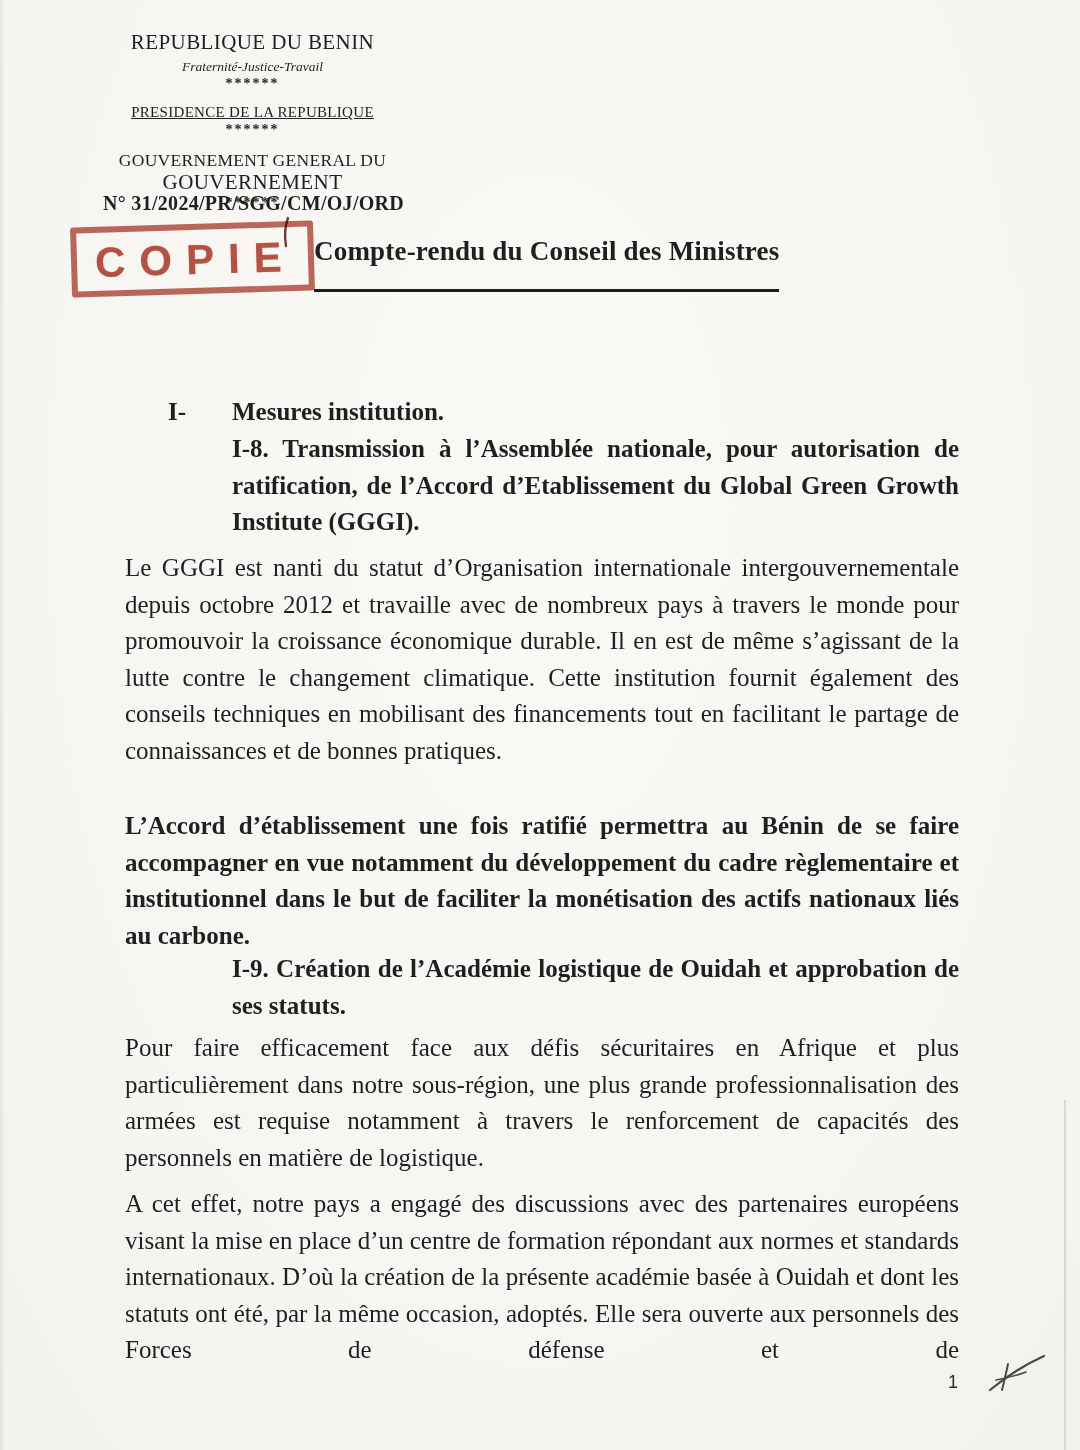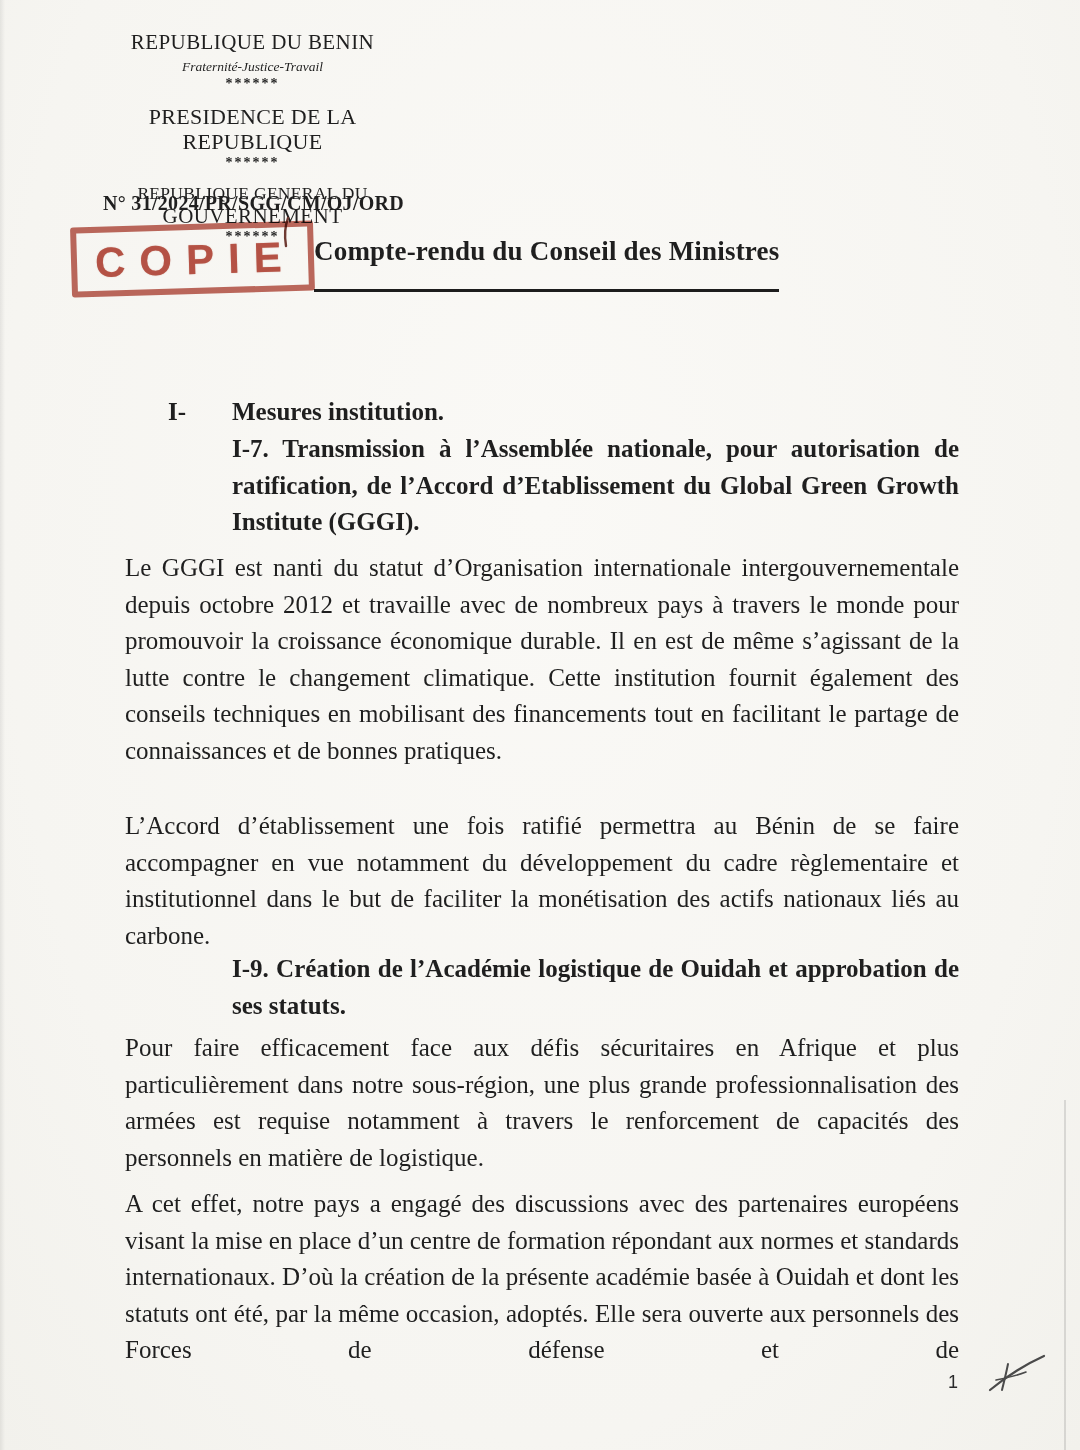--- a/index.html
+++ b/index.html
@@ -26,21 +26,21 @@
   }
 
   
   .letterhead {
     position:absolute; top:30px; left:95px; width:315px;
     text-align:center; line-height:1.15;
   }
   .lh-country { font-size:21px; letter-spacing:.4px; }
   .lh-motto   { font-size:13.5px; font-style:italic; margin-top:5px; }
   .lh-stars   { font-size:14px; font-weight:bold; letter-spacing:2px; margin-top:1px; }
-  .lh-presidency { font-size:22px; margin-top:12px; letter-spacing:.3px; }
+  .lh-presidency { font-size:15px; margin-top:12px; letter-spacing:.3px;text-decoration:underline; }
   .lh-secretariat { font-size:17.5px; margin-top:12px; letter-spacing:.3px; }
 
   .ref-number {
     position:absolute; top:192px; left:103px;
     font-size:20px; font-weight:bold; letter-spacing:.3px;
   }
 
   
   .stamp {
     position:absolute; top:224px; left:71px;
@@ -73,21 +73,21 @@
     text-align:justify;
   }
   .block p { margin:0; }
   .intro       { top:281px; }
   .intro .single { text-align:left; }
   .section-i   { top:394px; left:168px; width:790px; font-weight:bold; display:flex; text-align:left; }
   .section-i .numeral { width:64px; flex:0 0 64px; }
   .h-indent    { left:232px; width:727px; font-weight:bold; }
   .heading-11  { top:431px; }
   .para-gggi   { top:550px; }
-  .para-accord { top:808px; }
+  .para-accord { top:808px;font-weight:bold; }
   .heading-12  { top:951px; }
   .para-pour   { top:1030px; }
   .para-acet   { top:1186px; text-align-last:justify; }
 
   
   .page-number {
     position:absolute; top:1372px; left:948px;
     font-size:18px; font-family:"Liberation Sans", sans-serif; color:#2a2a2a;
   }
   .paraph { position:absolute; top:1350px; left:982px; }
@@ -99,42 +99,42 @@
 
   <div class="scan-edge-right"></div>
   <div class="scan-edge-left"></div>
 
   <div class="letterhead">
     <div class="lh-country">REPUBLIQUE DU BENIN</div>
     <div class="lh-motto">Fraternité-Justice-Travail</div>
     <div class="lh-stars">******</div>
     <div class="lh-presidency">PRESIDENCE DE LA REPUBLIQUE</div>
     <div class="lh-stars">******</div>
-    <div class="lh-secretariat">REPUBLIQUE GENERAL DU</div>
+    <div class="lh-secretariat">GOUVERNEMENT GENERAL DU</div>
     <div class="lh-country">GOUVERNEMENT</div>
     <div class="lh-stars">******</div>
   </div>
 
   <div class="ref-number">N° 31/2024/PR/SGG/CM/OJ/ORD</div>
 
   <div class="stamp">COPIE</div>
 
   <svg class="tick-mark" width="16" height="34" viewBox="0 0 16 34">
     <path d="M10,2 C7,10 6,18 8,30" stroke="#6e3a32" stroke-width="2.4" fill="none" stroke-linecap="round"></path>
   </svg>
 
   <div class="doc-title">Compte-rendu du Conseil des Ministres</div>
 
 
   <div class="block section-i">
     <span class="numeral">I-</span>
     <span>Mesures institution.</span>
   </div>
 
-  <div class="block h-indent heading-11">I-7. Transmission à l’Assemblée nationale, pour autorisation de ratification, de l’Accord d’Etablissement du Global Green Growth Institute (GGGI).</div>
+  <div class="block h-indent heading-11">I-8. Transmission à l’Assemblée nationale, pour autorisation de ratification, de l’Accord d’Etablissement du Global Green Growth Institute (GGGI).</div>
 
   <div class="block para-gggi">Le GGGI est nanti du statut d’Organisation internationale intergouvernementale depuis octobre 2012 et travaille avec de nombreux pays à travers le monde pour promouvoir la croissance économique durable. Il en est de même s’agissant de la lutte contre le changement climatique. Cette institution fournit également des conseils techniques en mobilisant des financements tout en facilitant le partage de connaissances et de bonnes pratiques.</div>
 
   <div class="block para-accord">L’Accord d’établissement une fois ratifié permettra au Bénin de se faire accompagner en vue notamment du développement du cadre règlementaire et institutionnel dans le but de faciliter la monétisation des actifs nationaux liés au carbone.</div>
 
   <div class="block h-indent heading-12">I-9. Création de l’Académie logistique de Ouidah et approbation de ses statuts.</div>
 
   <div class="block para-pour">Pour faire efficacement face aux défis sécuritaires en Afrique et plus particulièrement dans notre sous-région, une plus grande professionnalisation des armées est requise notamment à travers le renforcement de capacités des personnels en matière de logistique.</div>
 
   <div class="block para-acet">A cet effet, notre pays a engagé des discussions avec des partenaires européens visant la mise en place d’un centre de formation répondant aux normes et standards internationaux. D’où la création de la présente académie basée à Ouidah et dont les statuts ont été, par la même occasion, adoptés. Elle sera ouverte aux personnels des Forces de défense et de</div>

